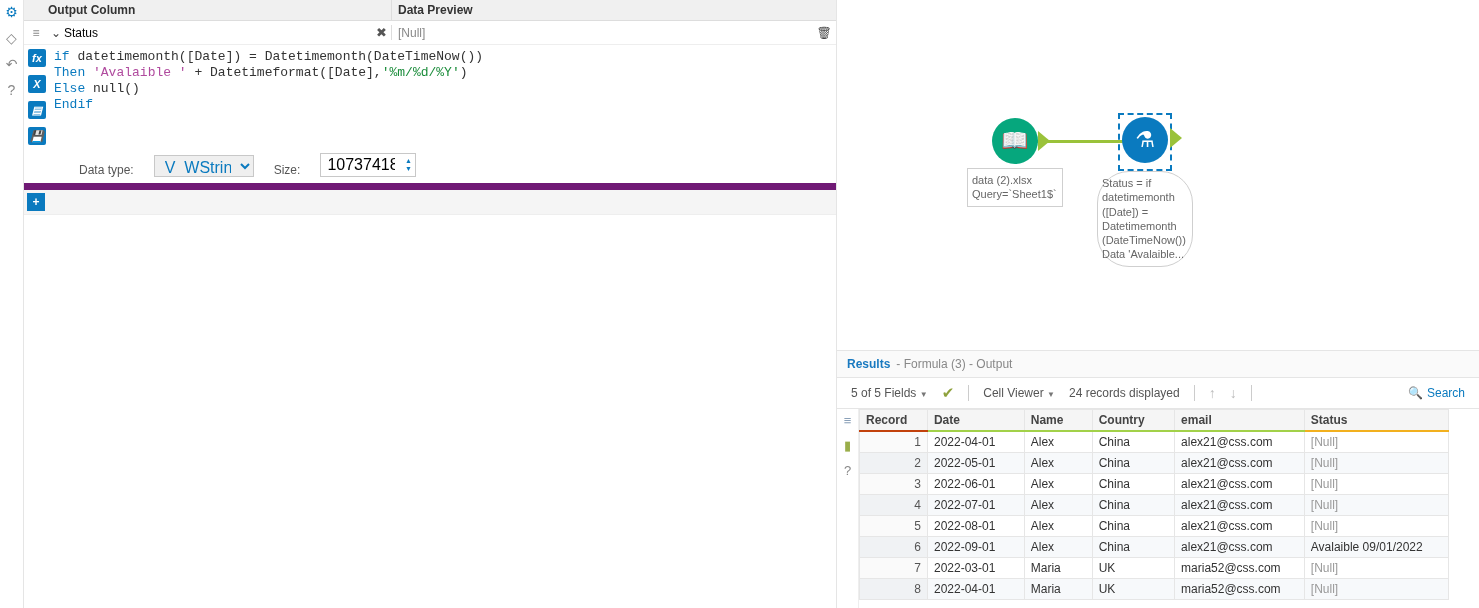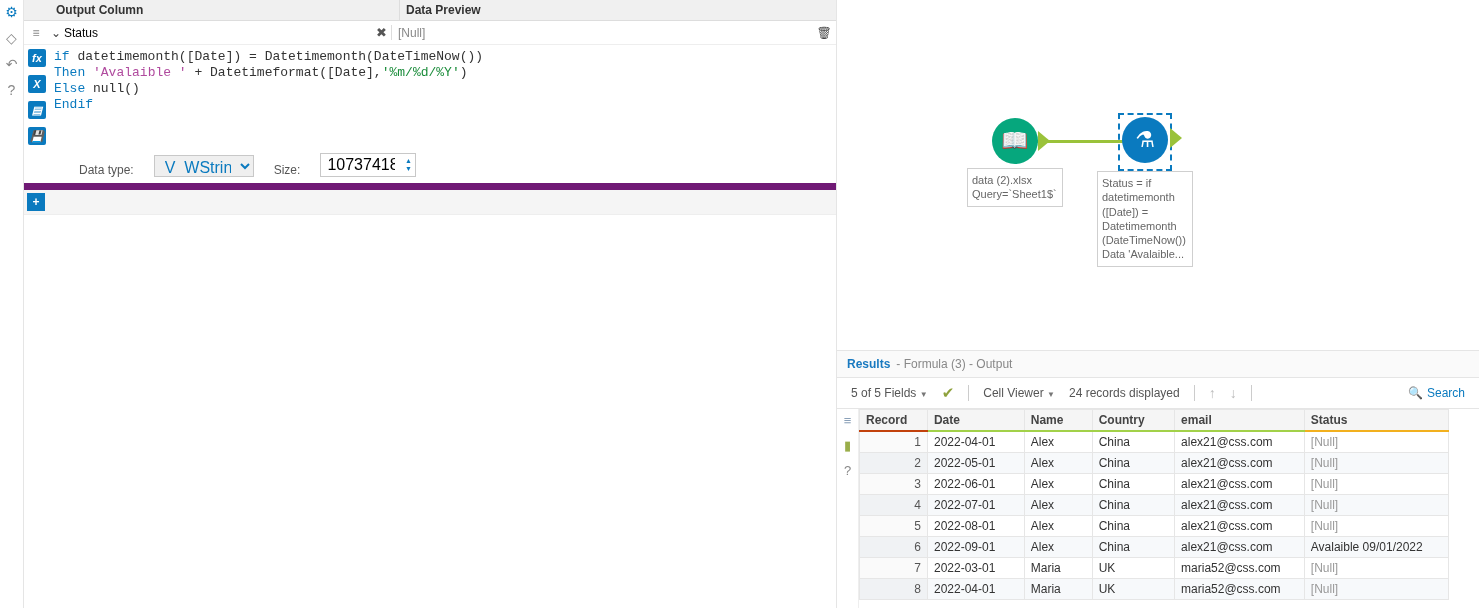--- a/index.html
+++ b/index.html
@@ -34,21 +34,21 @@
     flex-direction:column;
     border-right:1px solid #e5e5e5;
     background:#fff;
   }
   .hdr-row {
     display:flex;
     background:#f0f0f0;
     border-bottom:1px solid #ddd;
     font-weight:bold;
   }
-  .hdr-row .col1 { width:368px; padding:3px 6px 3px 24px; border-right:1px solid #ddd;margin-left:8px; }
+  .hdr-row .col1 { width:368px; padding:3px 6px 3px 24px; border-right:1px solid #ddd; }
   .hdr-row .col2 { flex:1; padding:3px 6px; }
   .field-row {
     display:flex;
     align-items:center;
     border-bottom:1px solid #eee;
     height:24px;
   }
   .field-row .handle {
     width:24px; text-align:center; color:#888;
   }
@@ -137,21 +137,21 @@
   .node .iconcircle.in { background:#06a77d; }
   .node .iconcircle.fm { background:#0a7abf; }
   .node .caption {
     border:1px solid #cfcfcf;
     font-size:11px;
     color:#666;
     padding:4px;
     line-height:1.3;
     text-align:left;
   }
-  .node.formula .caption { width:96px; }
+  .node.formula .caption { width:96px;border-radius:32px; }
   .node.input .caption { width:96px; }
   .connector {
     position:absolute;
     height:3px;
     background:#9ac23a;
   }
   .formula-box {
     border:2px dashed #0a7abf;
     padding:2px;
   }

